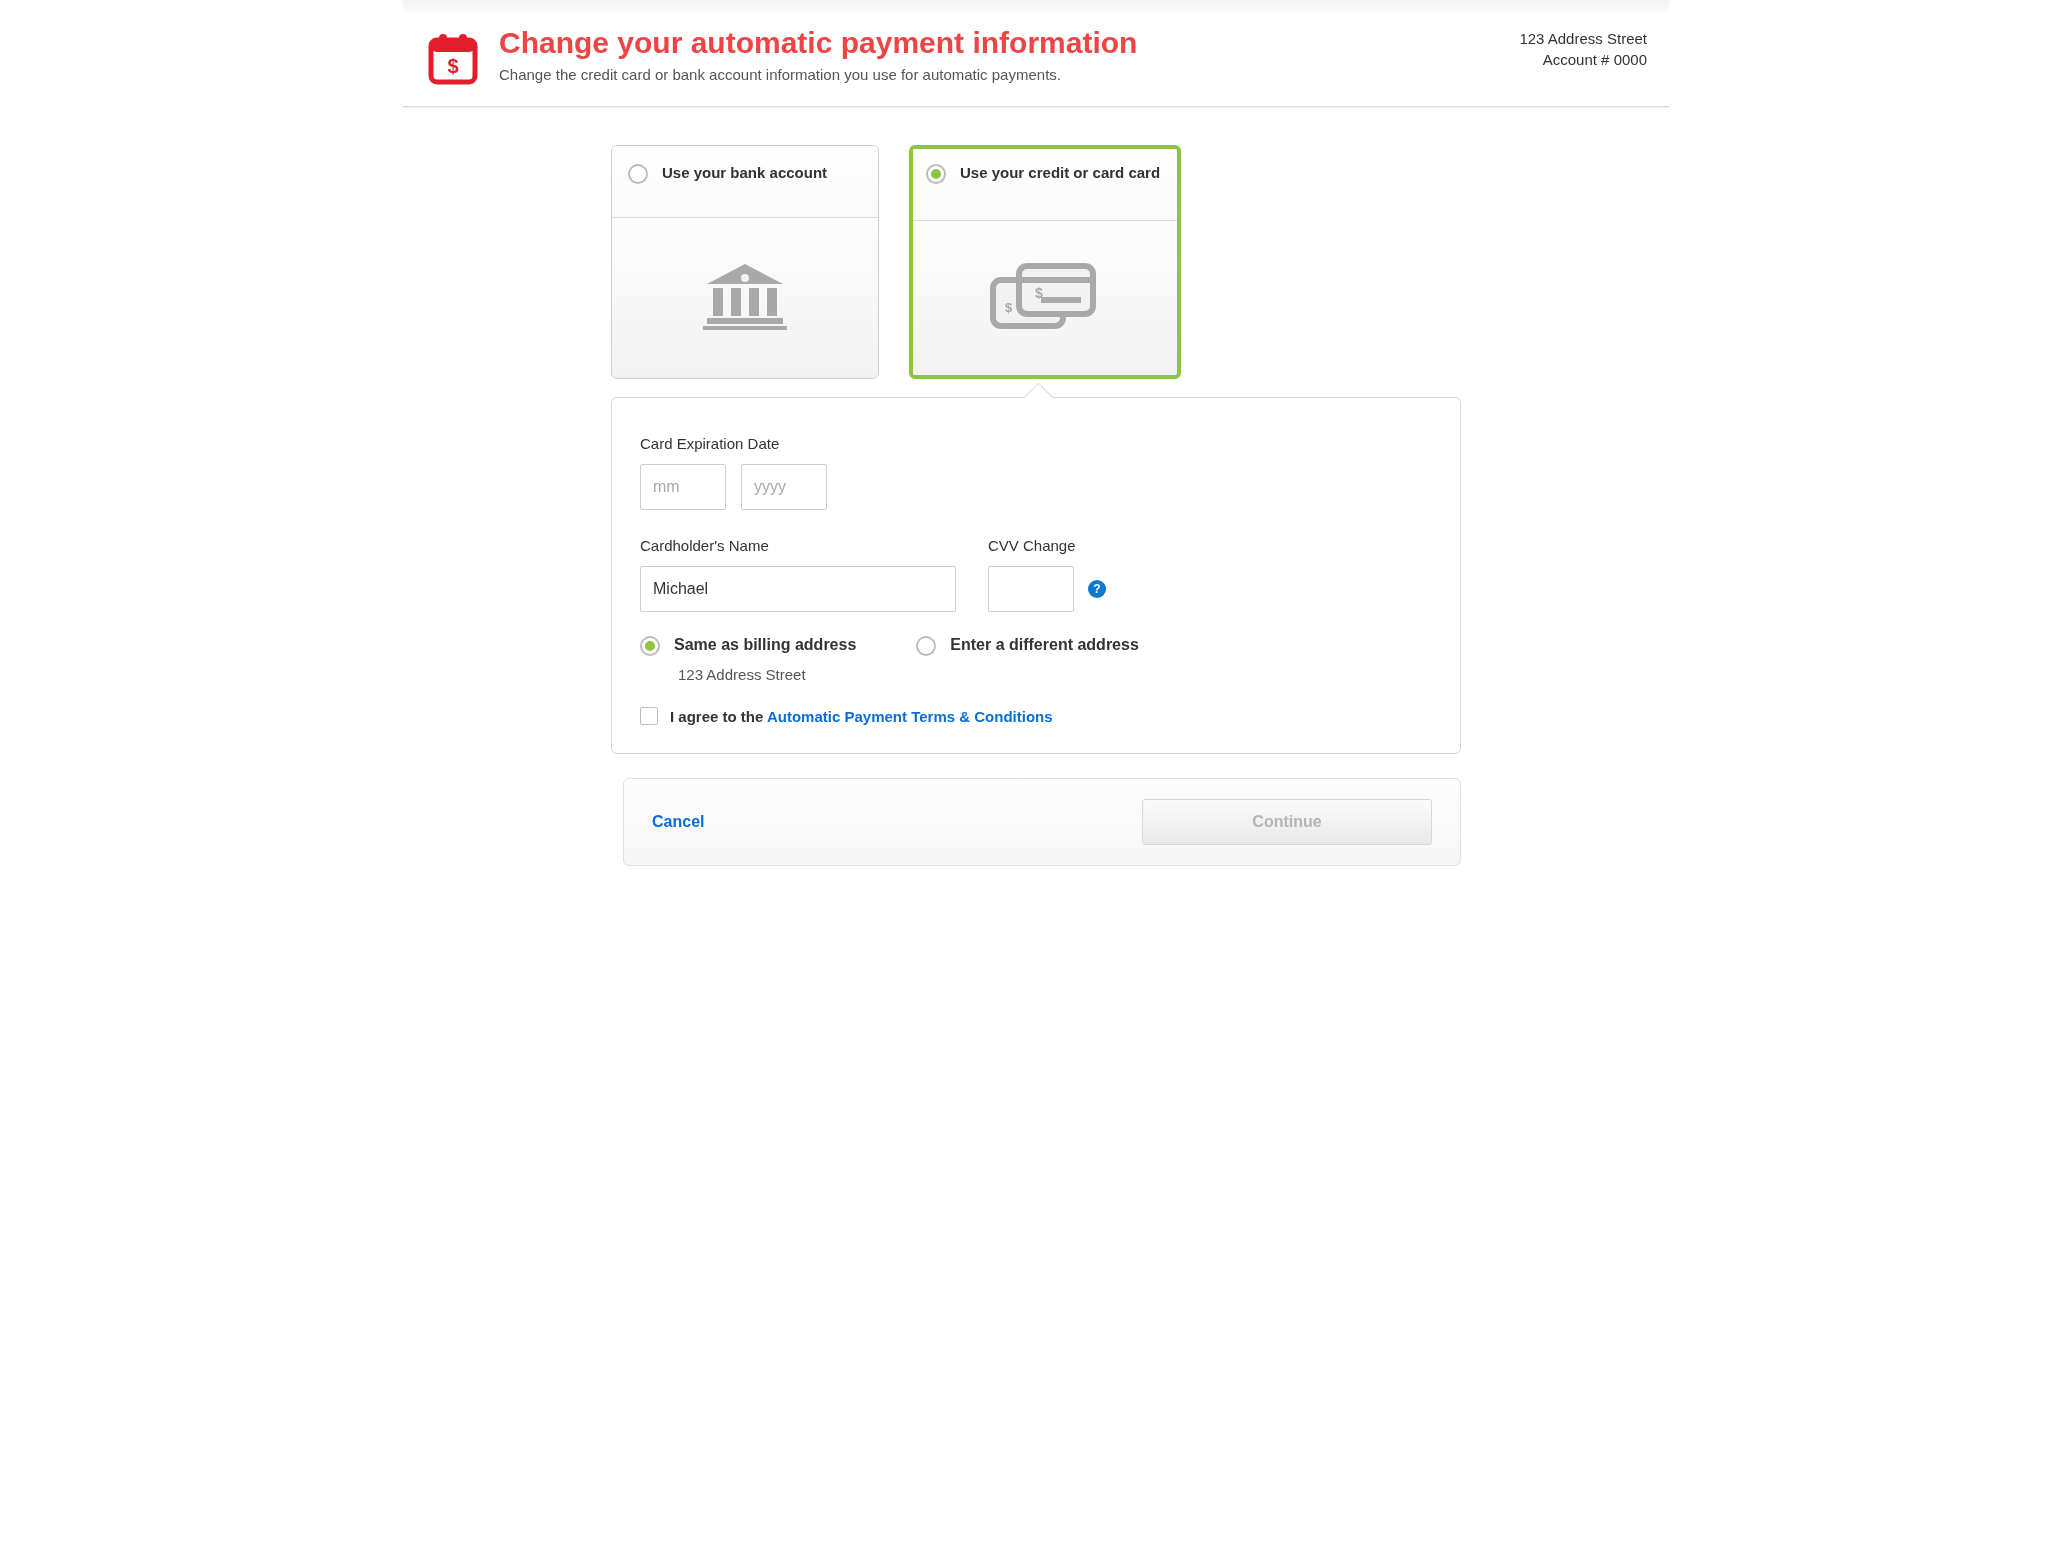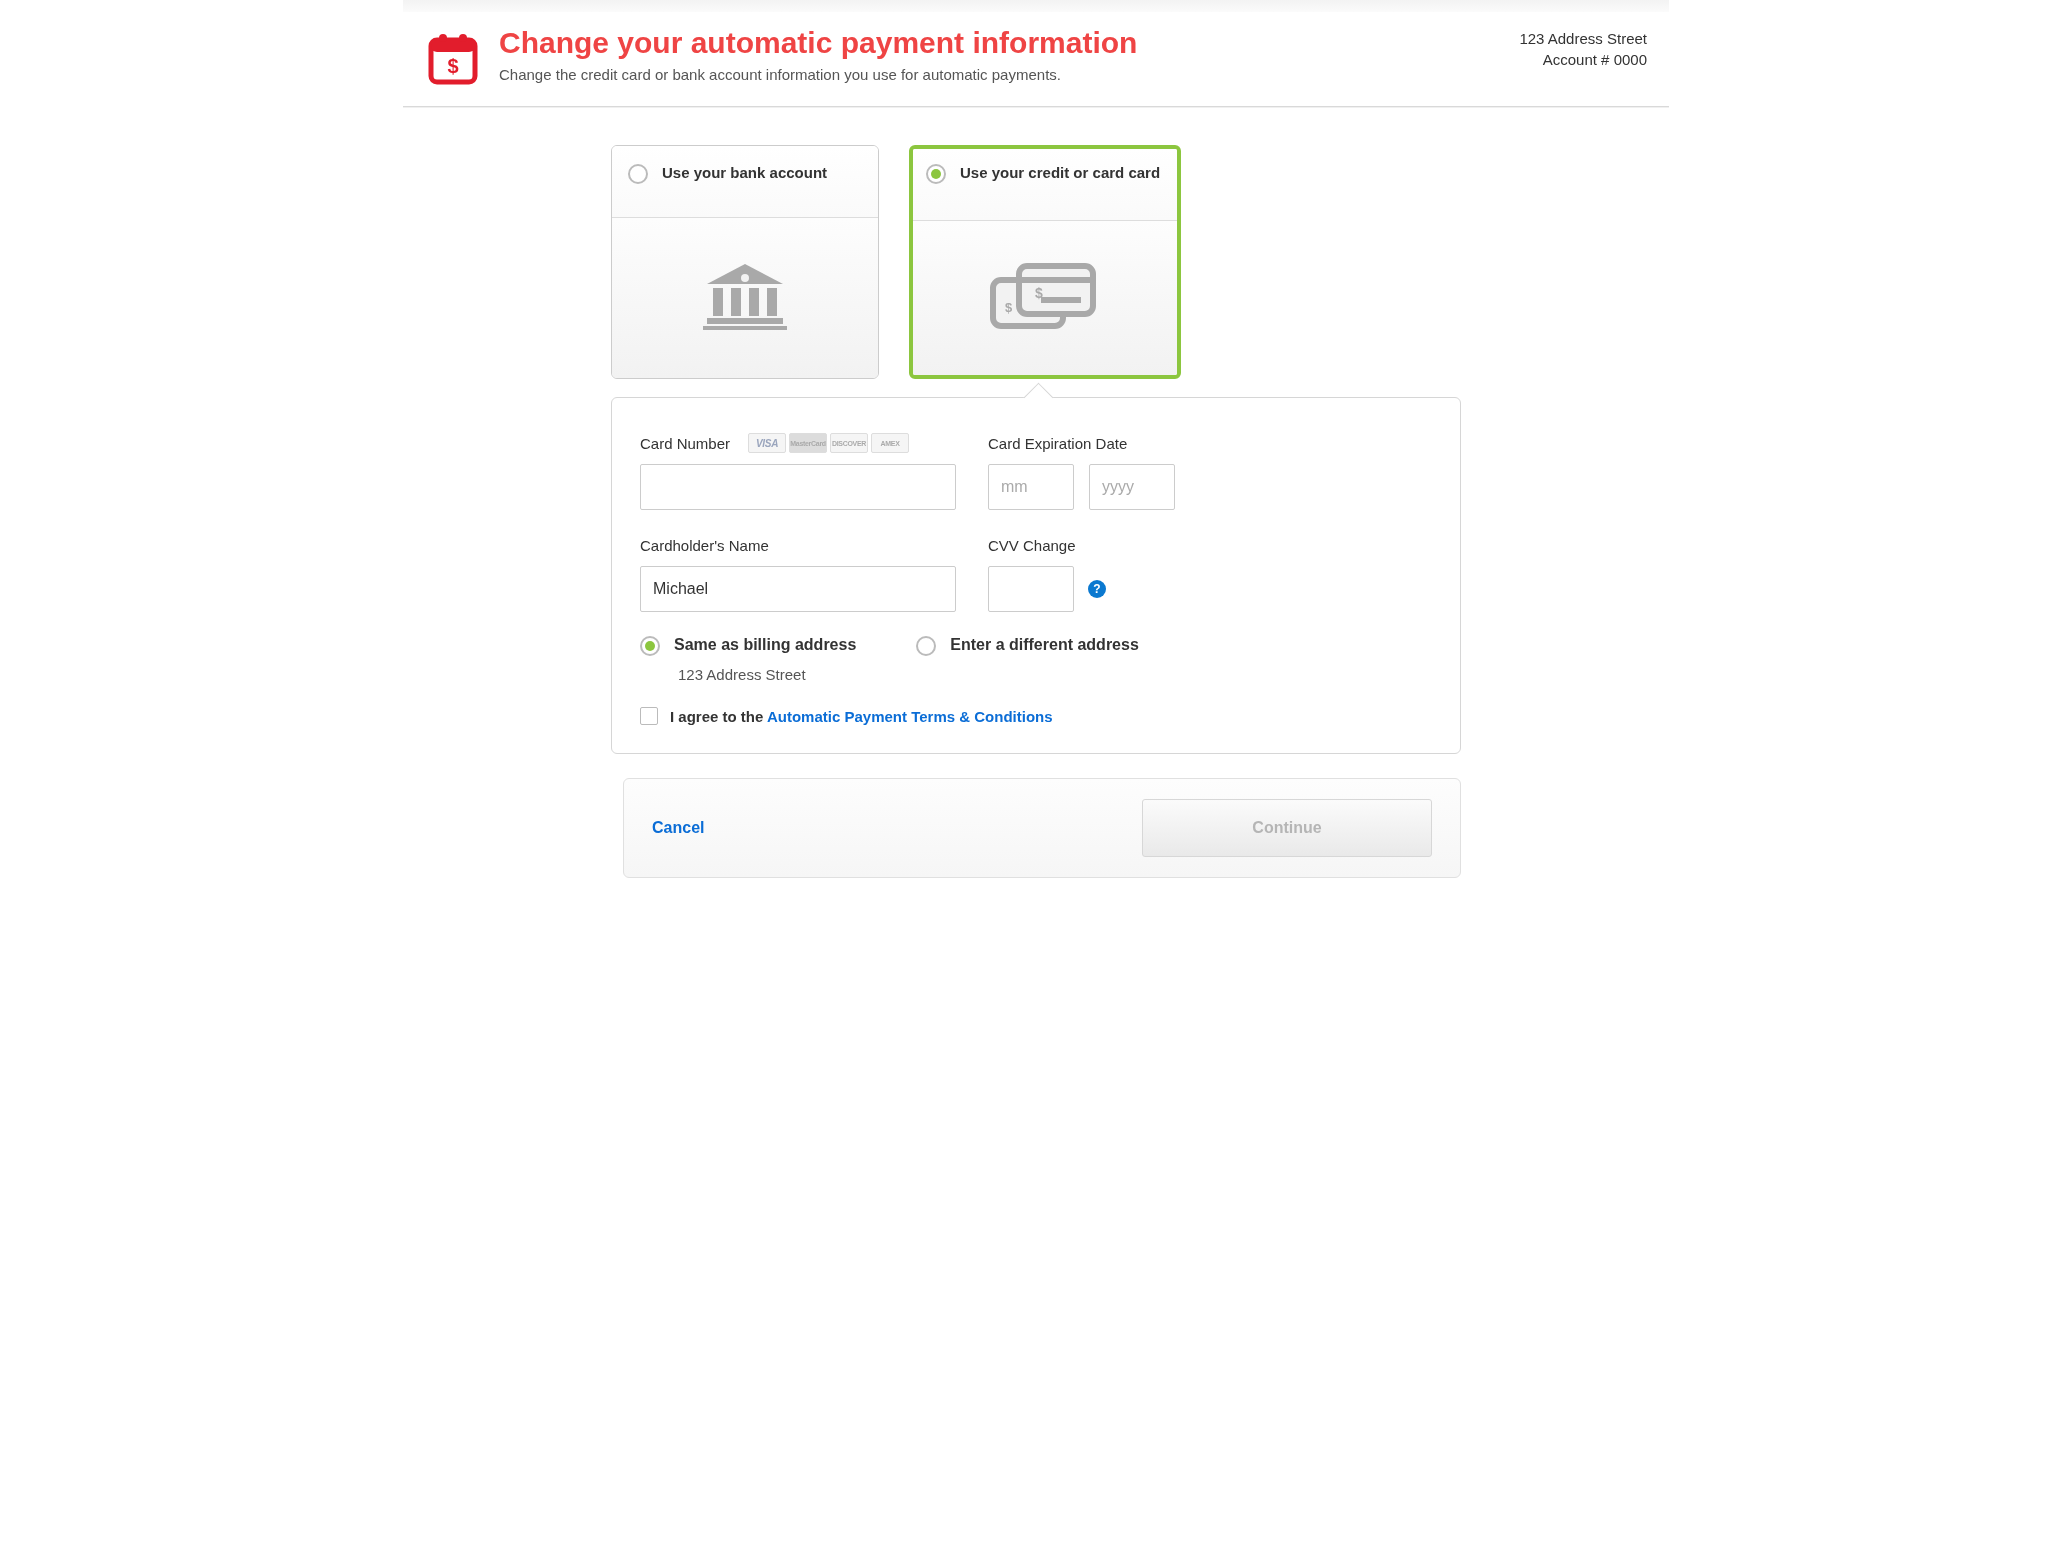--- a/index.html
+++ b/index.html
@@ -249,21 +249,21 @@
     margin-left: 12px;
   }
   .cancel-link {
     color: #0b6dd6;
     font-size: 16px;
     font-weight: 700;
     cursor: pointer;
   }
   .continue-btn {
     width: 290px;
-    height: 58px;
+    height: 46px;
     border: 1px solid #d7d7d7;
     border-radius: 3px;
     background: linear-gradient(#fbfbfb,#e9e9e9);
     color: #b5b5b5;
     font-size: 16px;
     font-weight: 700;
     cursor: not-allowed;
   }
 </style>
 </head>
@@ -338,32 +338,20 @@
             </svg>
           </span>
         </div>
       </div>
 
     </div>
 
     <div class="form-panel">
 
       <div class="form-row">
-        <div class="form-col-left">
-          <div class="field-label">
-            <span>Card Number</span>
-            <span class="card-logos">
-              <span class="card-logo visa">VISA</span>
-              <span class="card-logo mc">MasterCard</span>
-              <span class="card-logo">DISCOVER</span>
-              <span class="card-logo">AMEX</span>
-            </span>
-          </div>
-          <input class="input" type="text" value="" style="">
-        </div>
         <div class="form-col-right">
           <div class="field-label">
             <span>Card Expiration Date</span>
           </div>
           <div class="exp-row">
             <input class="input" type="text" placeholder="mm" style="">
             <input class="input" type="text" placeholder="yyyy" style="">
           </div>
         </div>
       </div>

